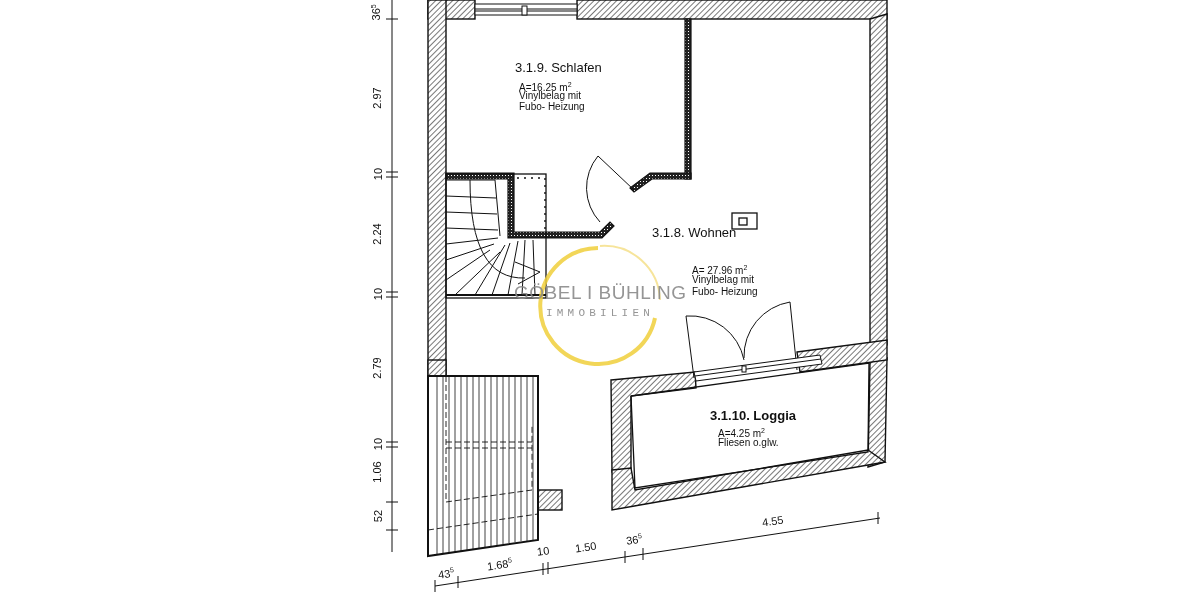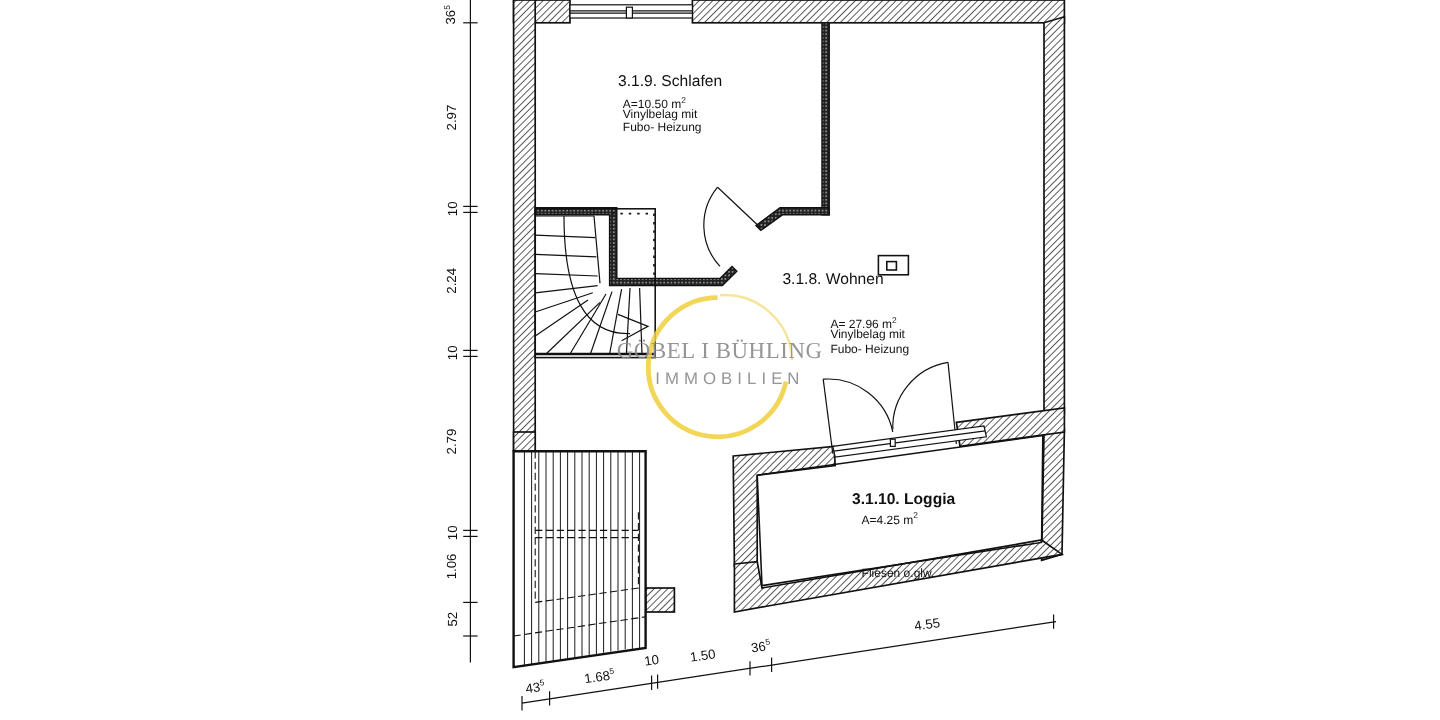--- a/index.html
+++ b/index.html
@@ -3,22 +3,22 @@
   <meta charset="utf-8">
   <style>
     html, body { margin: 0; padding: 0; background: #ffffff; }
     body { width: 1200px; height: 600px; overflow: hidden; position: relative; font-family: "Liberation Sans", sans-serif; }
     #plan { position: absolute; left: 0; top: 0; width: 1200px; height: 600px; }
     .label { position: absolute; color: #111; font-family: "Liberation Sans", sans-serif; white-space: nowrap; }
     .room-title { font-size: 13px; }
     .room-sub { font-size: 10px; line-height: 12px; }
     .dim { position: absolute; font-size: 11px; color: #111; font-family: "Liberation Sans", sans-serif; white-space: nowrap; }
     .dim-v { transform: rotate(-90deg); transform-origin: center center; }
-    .logo-main { position: absolute; left: 514px; top: 282px; font-family: Liberation Serif, serif; font-size: 19px; color: #8a8a8a; letter-spacing: 0.5px; opacity: 0.9; }
-    .logo-sub { position: absolute; left: 546px; top: 307px; font-family: Liberation Sans, sans-serif; font-size: 14px; color: #8a8a8a; letter-spacing: 4.2px; opacity: 0.9; }
+    .logo-main { position: absolute; left: 514px; top: 282px; font-family: Liberation Sans, sans-serif; font-size: 19px; color: #8a8a8a; letter-spacing: 0.5px; opacity: 0.9; }
+    .logo-sub { position: absolute; left: 546px; top: 307px; font-family: Liberation Mono, monospace; font-size: 11px; color: #8a8a8a; letter-spacing: 4.2px; opacity: 0.9; }
     sup { font-size: 7px; }
   </style>
 </head>
 <body>
 
 <svg id="plan" width="1200" height="600" viewBox="0 0 1200 600" xmlns="http://www.w3.org/2000/svg">
   <defs>
     <pattern id="hatch" patternUnits="userSpaceOnUse" width="4" height="4" patternTransform="rotate(45)">
       <rect width="4" height="4" fill="#ffffff"></rect>
       <line x1="0" y1="0" x2="0" y2="4" stroke="#555" stroke-width="1.6"></line>
@@ -175,36 +175,36 @@
   </g>
 
   <g fill="none" opacity="0.85">
     <path d="M598,248 A58,58 0 1,0 655,318" stroke="#f0cf3c" stroke-width="4"></path>
     <path d="M600,246 A56,56 0 0,1 660,300" stroke="#f5e08a" stroke-width="2"></path>
   </g>
 </svg>
 
 <div>
   <div class="label room-title" style="left:515px;top:60px;">3.1.9. Schlafen</div>
-  <div class="label room-sub" style="left:519px;top:79px;"><span>A=10.50 m</span><sup>2</sup></div>
+  <div class="label room-sub" style="left:519px;top:79px;"><span>A=16.25 m</span><sup>2</sup></div>
   <div class="label room-sub" style="left:519px;top:90px;">Vinylbelag mit</div>
   <div class="label room-sub" style="left:519px;top:101px;">Fubo- Heizung</div>
 </div>
 
 <div>
   <div class="label room-title" style="left:652px;top:225px;">3.1.8. Wohnen</div>
   <div class="label room-sub" style="left:692px;top:262px;"><span>A= 27.96 m</span><sup>2</sup></div>
   <div class="label room-sub" style="left:692px;top:274px;">Vinylbelag mit</div>
   <div class="label room-sub" style="left:692px;top:286px;">Fubo- Heizung</div>
 </div>
 
 <div>
   <div class="label room-title" style="left:710px;top:408px;font-weight:bold;">3.1.10. Loggia</div>
   <div class="label room-sub" style="left:718px;top:425px;"><span>A=4.25 m</span><sup>2</sup></div>
-  <div class="label room-sub" style="left:718px;top:437px;margin-top:36px;">Fliesen o.glw.</div>
+  <div class="label room-sub" style="left:718px;top:437px;">Fliesen o.glw.</div>
 </div>
 
 <div>
   <div class="dim dim-v" style="left:368px;top:6px;"><span>36</span><sup>5</sup></div>
   <div class="dim dim-v" style="left:366px;top:92px;">2.97</div>
   <div class="dim dim-v" style="left:372px;top:168px;">10</div>
   <div class="dim dim-v" style="left:366px;top:228px;">2.24</div>
   <div class="dim dim-v" style="left:372px;top:288px;">10</div>
   <div class="dim dim-v" style="left:366px;top:362px;">2.79</div>
   <div class="dim dim-v" style="left:372px;top:438px;">10</div>

